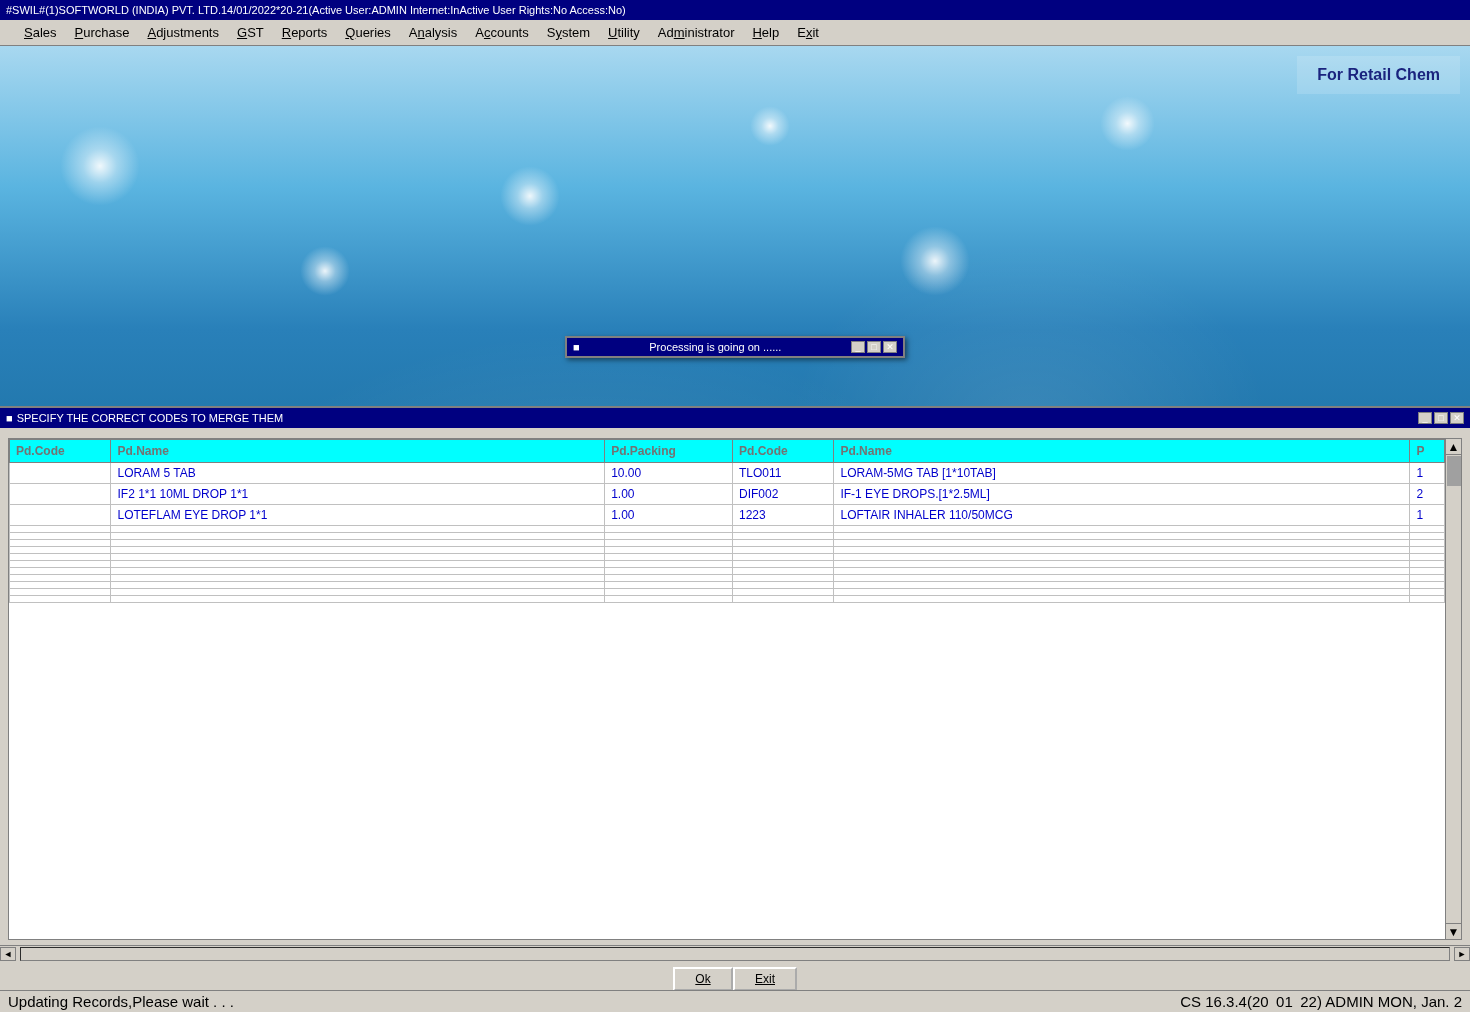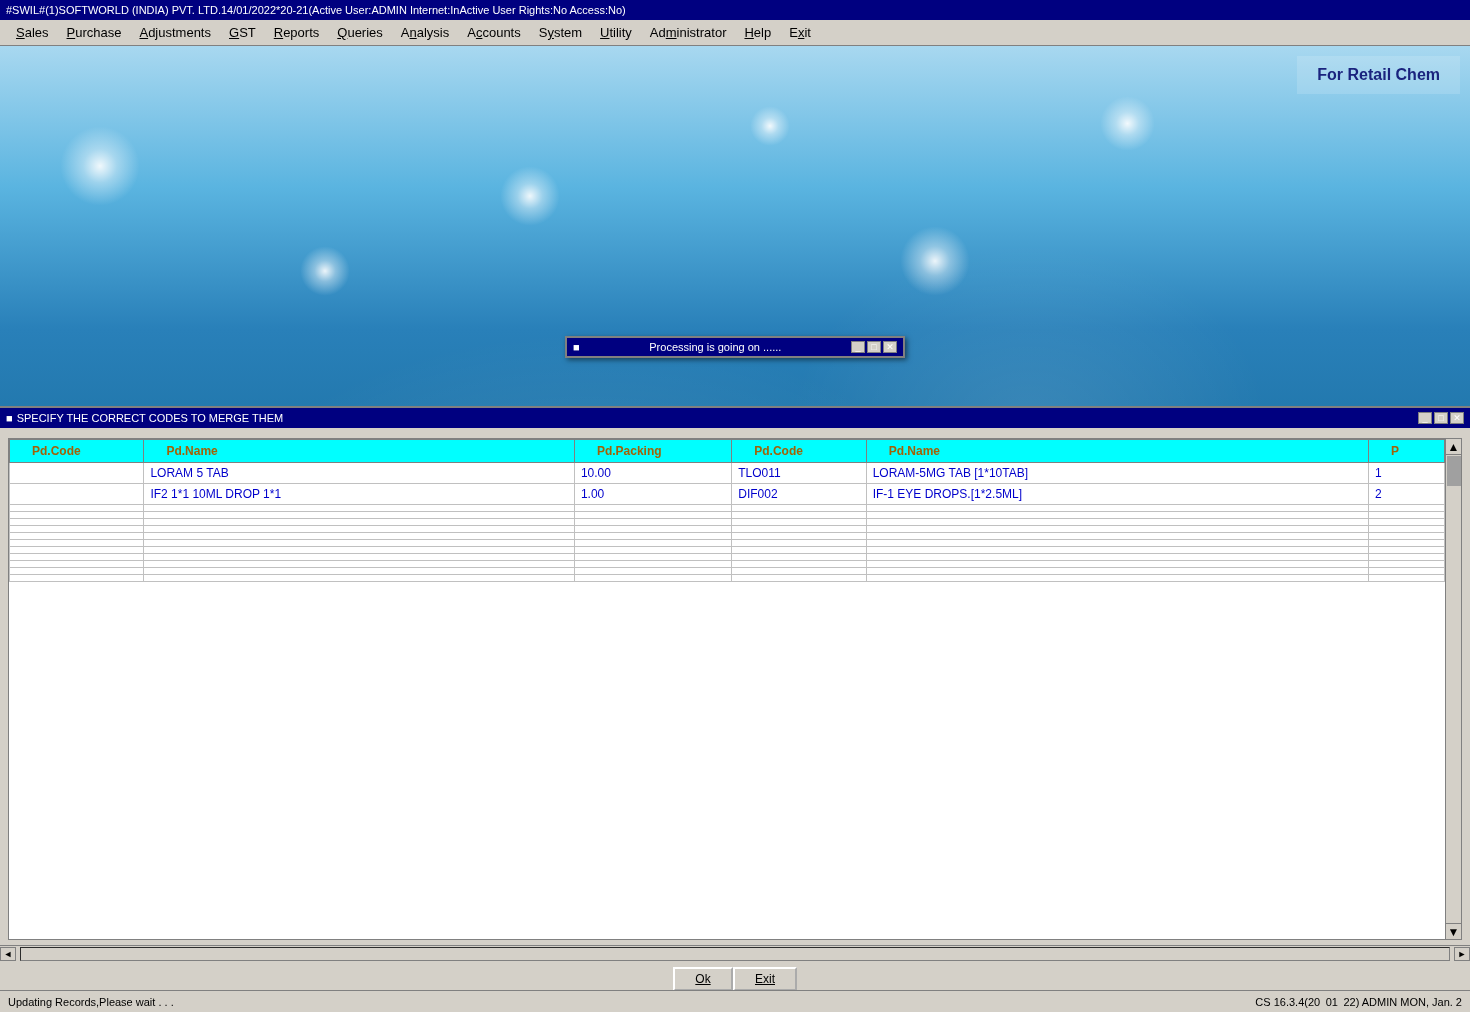--- a/index.html
+++ b/index.html
@@ -21,21 +21,21 @@
       font-size: 11px;
       display: flex;
       align-items: center;
       height: 20px;
     }
 
     
     .menu-bar {
       background: #d4d0c8;
       border-bottom: 1px solid #808080;
-      padding: 2px 8px;
+      padding: 2px 16px;
       display: flex;
       align-items: center;
       gap: 2px;
       height: 26px;
     }
     .menu-item {
       padding: 2px 8px;
       cursor: pointer;
       font-size: 13px;
       color: #000;
@@ -158,24 +158,24 @@
     }
 
     .data-table {
       width: 100%;
       border-collapse: collapse;
       font-size: 12px;
     }
 
     .data-table thead tr th {
       background: #00FFFF;
-      color: #a16207;
+      color: #737373;
       font-weight: bold;
       border: 1px solid #808080;
-      padding: 4px 22px;
+      padding: 4px 6px;
       text-align: left;
       white-space: nowrap;
     }
 
     .data-table tbody tr td {
       border: 1px solid #c0c0c0;
       padding: 3px 6px;
       color: #0000CC;
       white-space: nowrap;
     }
@@ -237,21 +237,21 @@
       position: fixed;
       bottom: 0;
       left: 0;
       right: 0;
       background: #d4d0c8;
       border-top: 1px solid #808080;
       height: 22px;
       display: flex;
       align-items: center;
       padding: 0 4px;
-      font-size: 11px;
+      font-size: 15px;
     }
     .status-left {
       flex: 1;
       padding-left: 4px;
     }
     .status-right {
       padding-right: 4px;
       color: #000;
     }
 
@@ -358,20 +358,28 @@
                 <tr>
                   <td></td>
                   <td>IF2 1*1 10ML DROP 1*1</td>
                   <td>1.00</td>
                   <td>DIF002</td>
                   <td>IF-1 EYE DROPS.[1*2.5ML]</td>
                   <td>2</td>
                 </tr>
                 <tr>
                   <td></td>
+                  <td>LOTEFLAM EYE DROP 1*1</td>
+                  <td>1.00</td>
+                  <td>1223</td>
+                  <td>LOFTAIR INHALER 110/50MCG</td>
+                  <td>1</td>
+                </tr>
+                <tr>
+                  <td></td>
                   <td></td>
                   <td></td>
                   <td></td>
                   <td></td>
                   <td></td>
                 </tr>
                 <tr>
                   <td></td>
                   <td></td>
                   <td></td>

